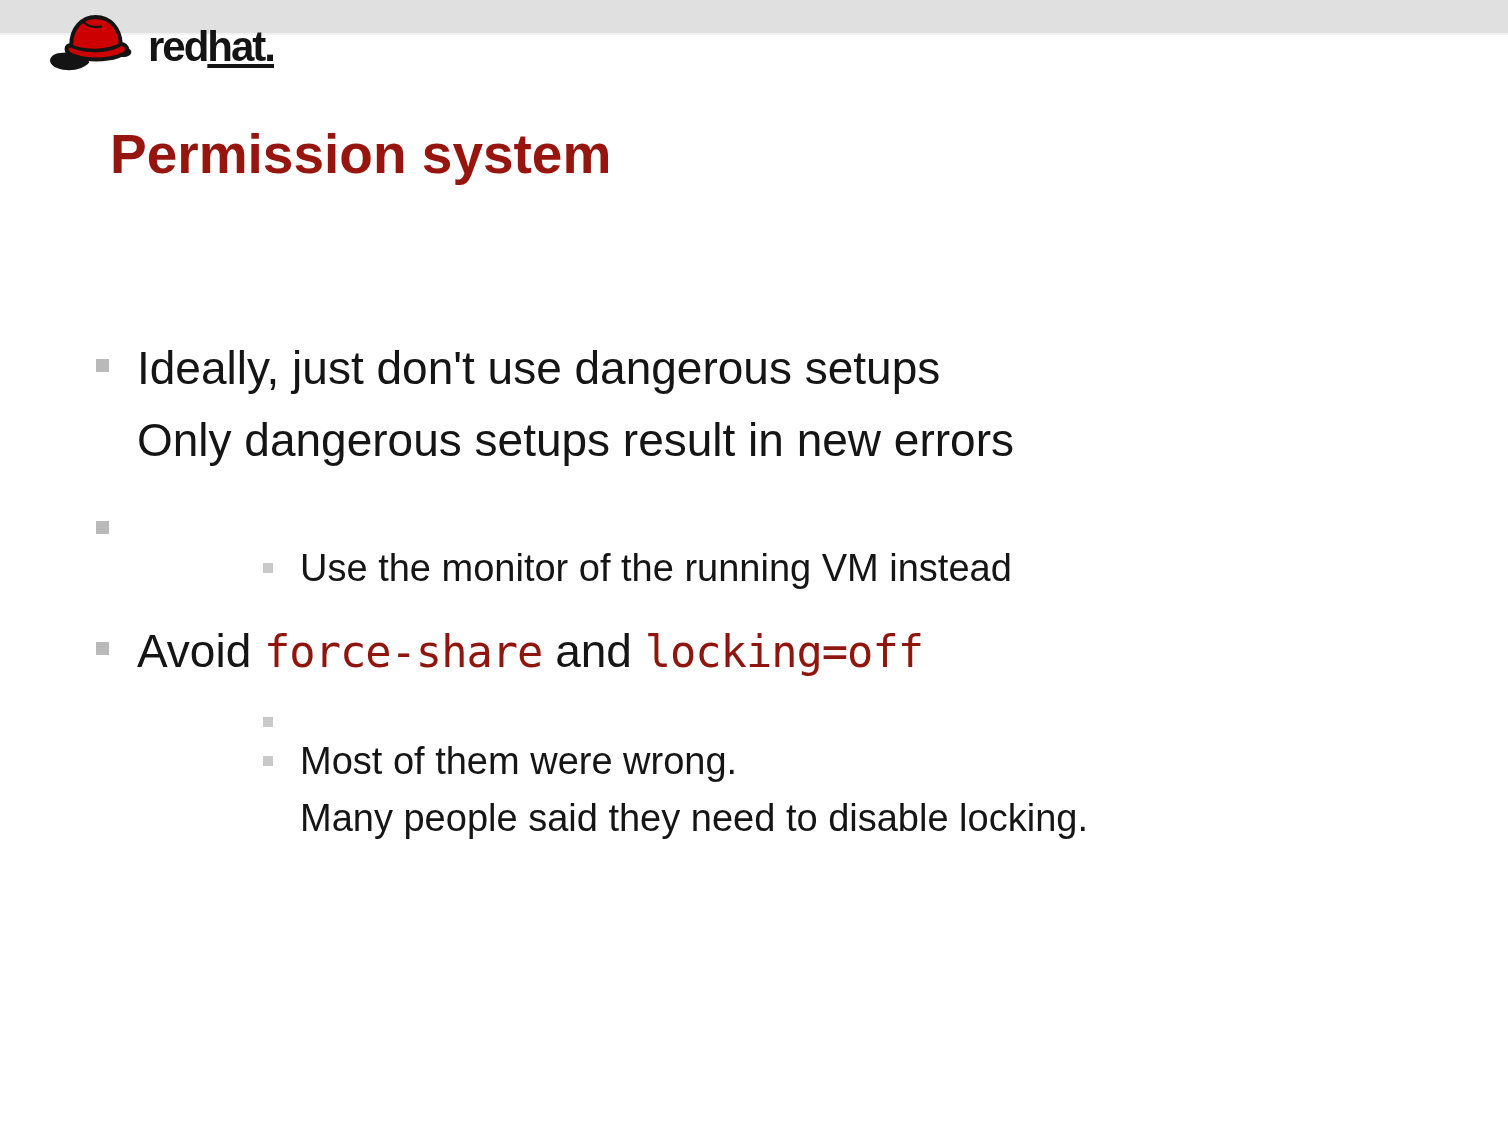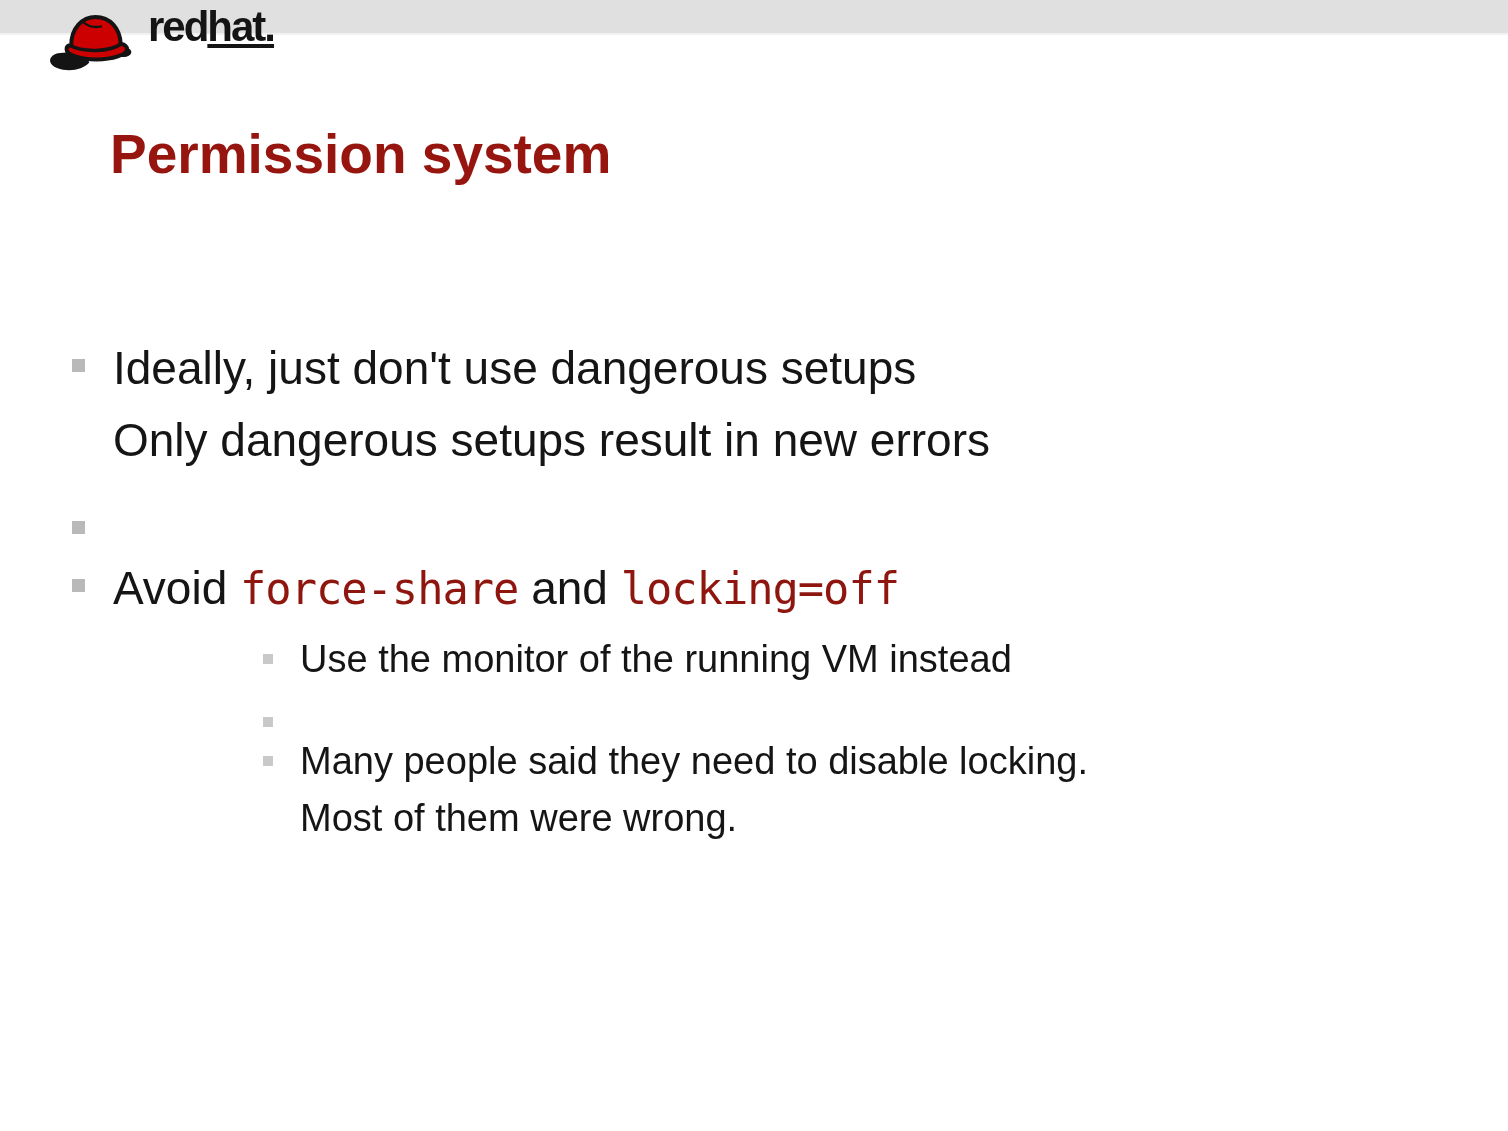--- a/index.html
+++ b/index.html
@@ -8,33 +8,33 @@
   }
   html,body{margin:0;padding:0;}
   body{
     width:1508px;height:1131px;position:relative;background:#ffffff;overflow:hidden;
     font-family:"Liberation Sans","DejaVu Sans",sans-serif;color:var(--text);
   }
   .topbar{
     position:absolute;top:0;left:0;width:1508px;height:33px;
     background:var(--topbar);border-bottom:2px solid #f2f2f2;
   }
-  .logo{position:absolute;top:6px;left:46px;display:flex;align-items:flex-start;}
+  .logo{position:absolute;top:6px;left:46px;display:flex;align-items:flex-end;}
   .logo svg{width:96px;height:66px;display:block;}
   .wordmark{display:flex;align-items:baseline;margin-left:6px;margin-bottom:4px;
     color:var(--logo-black);letter-spacing:-2px;line-height:1;}
   .wm-bold{font-size:42px;font-weight:900;}
   .wm-reg{font-size:42px;font-weight:600;text-decoration:underline;}
   .title{
     position:absolute;top:122px;left:110px;margin:0;
     font-size:55px;font-weight:bold;color:var(--title);letter-spacing:0px;text-align:center;
   }
   .content{position:absolute;top:332px;left:0;width:1508px;}
   .item{display:flex;align-items:flex-start;}
-  .item.l1{padding-left:72px;margin-top:18px;}
+  .item.l1{padding-left:96px;margin-top:18px;}
   .item.l1:first-child{margin-top:0;}
   .item.l2{padding-left:263px;margin-top:6px;}
   .item.l1 .text{font-size:46px;line-height:72px;margin-left:28px;}
   .item.l2 .text{font-size:38px;line-height:57px;margin-left:27px;}
   .marker{flex:0 0 auto;display:inline-block;}
   .m1{width:13px;height:13px;background:var(--marker-l1);margin-top:27px;}
   .m2{width:10px;height:10px;background:var(--marker-l2);margin-top:23px;}
   code{
     font-family:"DejaVu Sans Mono","Liberation Mono",monospace;
     color:var(--code);font-size:0.95em;letter-spacing:-1px;
@@ -68,37 +68,37 @@
     <div class="text">
       <div>Ideally, just don't use dangerous setups</div>
       <div>Only dangerous setups result in new errors</div>
     </div>
   </div>
 
   <div class="item l1">
     <span class="marker m1"></span>
   </div>
 
+  <div class="item l2">
+    <span class="marker m2"></span>
+    <div class="text">Use the monitor of the running VM instead</div>
+  </div>
+
   <div class="item l1">
     <span class="marker m1"></span>
     <div class="text">
       <span>Avoid </span><code>force-share</code><span> and </span><code>locking=off</code>
     </div>
   </div>
 
   <div class="item l2">
     <span class="marker m2"></span>
-    <div class="text">Use the monitor of the running VM instead</div>
-  </div>
-
-  <div class="item l2">
-    <span class="marker m2"></span>
   </div>
 
   <div class="item l2">
     <span class="marker m2"></span>
     <div class="text">
+      <div>Most of them were wrong.</div>
       <div>Many people said they need to disable locking.</div>
-      <div>Most of them were wrong.</div>
     </div>
   </div>
 
 </div>
 
 </body></html>

